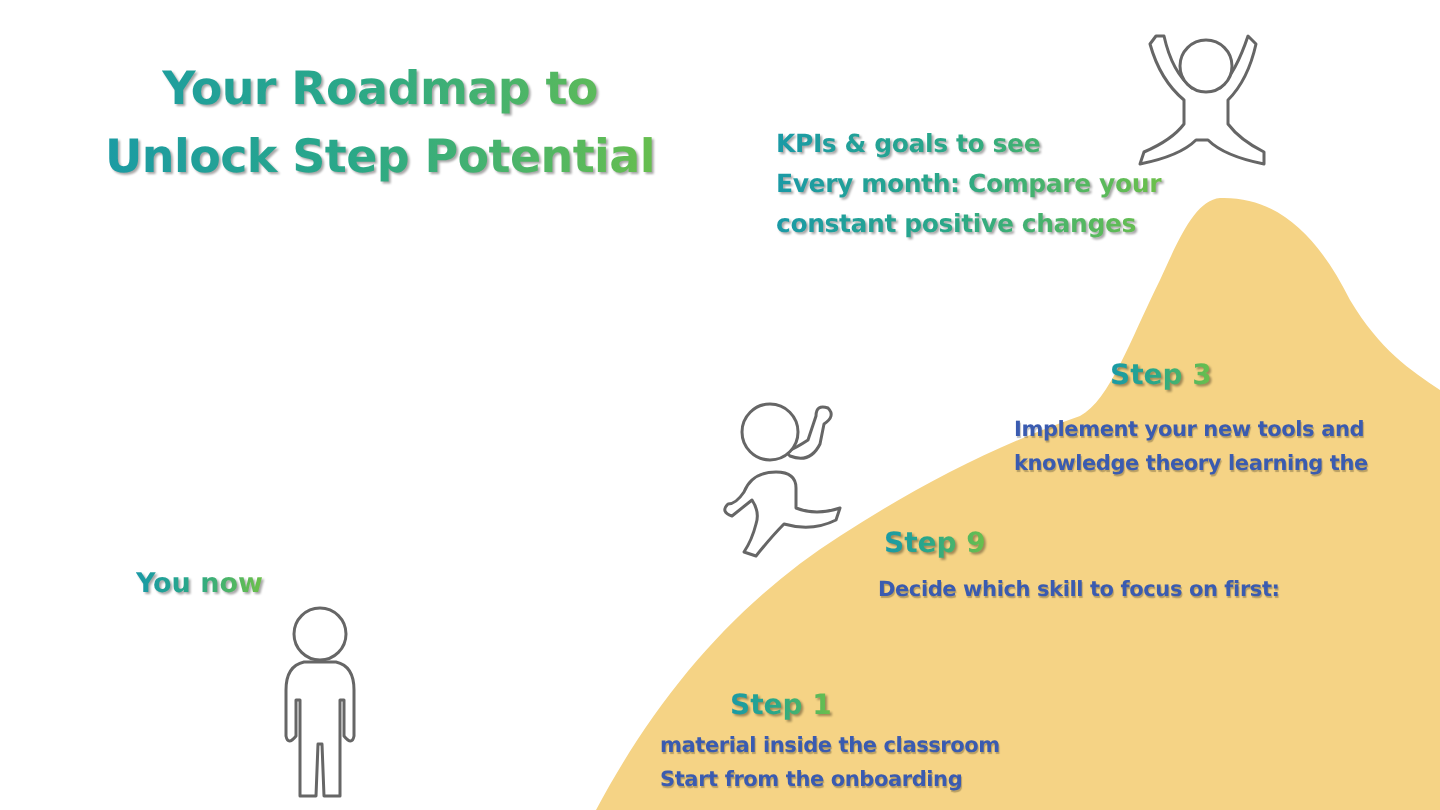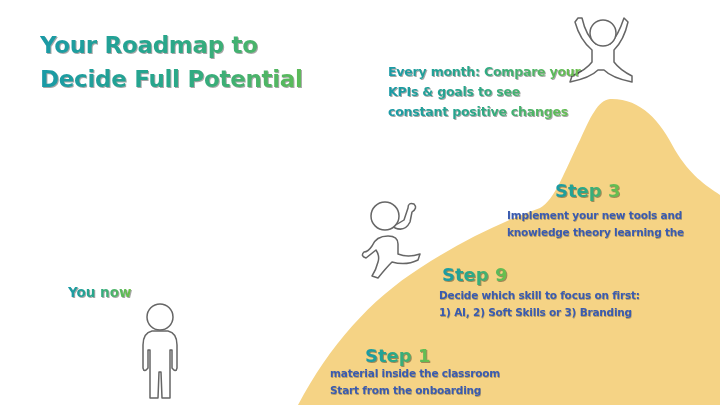--- a/index.html
+++ b/index.html
@@ -5,23 +5,23 @@
   html, body { margin:0; padding:0; }
   body { width:720px; height:405px; background:#ffffff; position:relative; overflow:hidden;
          font-family:"DejaVu Sans", sans-serif; }
   .abs { position:absolute; }
   .grad {
     background: linear-gradient(90deg, #1a9aa6 0%, #2aa888 45%, #6cc04a 100%);
     -webkit-background-clip: text; background-clip: text; color: transparent;
     filter: drop-shadow(1px 1.5px 0.5px rgba(0,0,0,0.35));
     font-weight: bold;
   }
-  .title { left:40px; top:28px; width:300px; text-align:left; font-size:23px; line-height:34px; letter-spacing:-0.3px; }
+  .title { left:40px; top:28px; width:300px; text-align:center; font-size:23px; line-height:34px; letter-spacing:-0.3px; }
   .monthly { left:388px; top:62px; font-size:12.5px; line-height:20px; letter-spacing:-0.2px; }
-  .step-title { font-size:18px;text-decoration:underline; }
+  .step-title { font-size:14px;text-decoration:underline; }
   .step-desc { color:#3a5bb0; font-weight:bold; font-size:10.5px; line-height:17px; letter-spacing:-0.2px;
                text-shadow: 0.5px 1px 0.5px rgba(0,0,0,0.25); white-space:nowrap; }
   svg { position:absolute; left:0; top:0; }
 </style>
 </head>
 <body>
 
 <svg width="720" height="405">
   <path d="M298,405 C330,345 370,300 420,268 C460,242 500,222 540,208 C555,200 565,170 580,140 C590,118 598,100 610,99 C640,98 660,120 675,150 C690,175 705,185 720,195 L720,405 Z" fill="#f5d385"></path>
 </svg>
@@ -43,40 +43,39 @@
 
 <svg width="720" height="405" style="pointer-events:none">
   <g fill="#fff" stroke="#666" stroke-width="1.5" stroke-linejoin="round">
     <path d="M578,18 L575,22 Q580,40 592,50 L592,62 Q586,70 572,76 L570,82 Q590,78 598,70 L604,70 Q612,78 632,82 L632,76 Q620,70 614,62 L614,50 Q624,40 628,22 L624,18 Q618,36 610,44 L596,44 Q586,36 582,18 Z"></path>
     <circle cx="603" cy="33" r="13"></circle>
   </g>
 </svg>
 
 <div class="abs title grad">
   <div>Your Roadmap to</div>
-  <div>Decide Full Potential</div>
+  <div>Unlock Step Potential</div>
 </div>
 
 <div class="abs monthly grad">
+  <div>KPIs &amp; goals to see</div>
   <div>Every month: Compare your</div>
-  <div>KPIs &amp; goals to see</div>
   <div>constant positive changes</div>
 </div>
 
 <div class="abs grad" style="left:68px; top:284px; font-size:13.5px;">You now</div>
 
 <div class="abs grad step-title" style="left:555px; top:180px;">Step 3</div>
 <div class="abs step-desc" style="left:507px; top:207px;">
   <div>Implement your new tools and</div>
   <div>knowledge theory learning the</div>
 </div>
 
 <div class="abs grad step-title" style="left:442px; top:264px;">Step 9</div>
 <div class="abs step-desc" style="left:415px; top:287px;margin-left:24px;">
   <div>Decide which skill to focus on first:</div>
-  <div>1) AI, 2) Soft Skills or 3) Branding</div>
 </div>
 
 <div class="abs grad step-title" style="left:365px; top:345px;text-align:center;">Step 1</div>
 <div class="abs step-desc" style="left:330px; top:365px;">
   <div>material inside the classroom</div>
   <div>Start from the onboarding</div>
 </div>
 
 </body></html>

